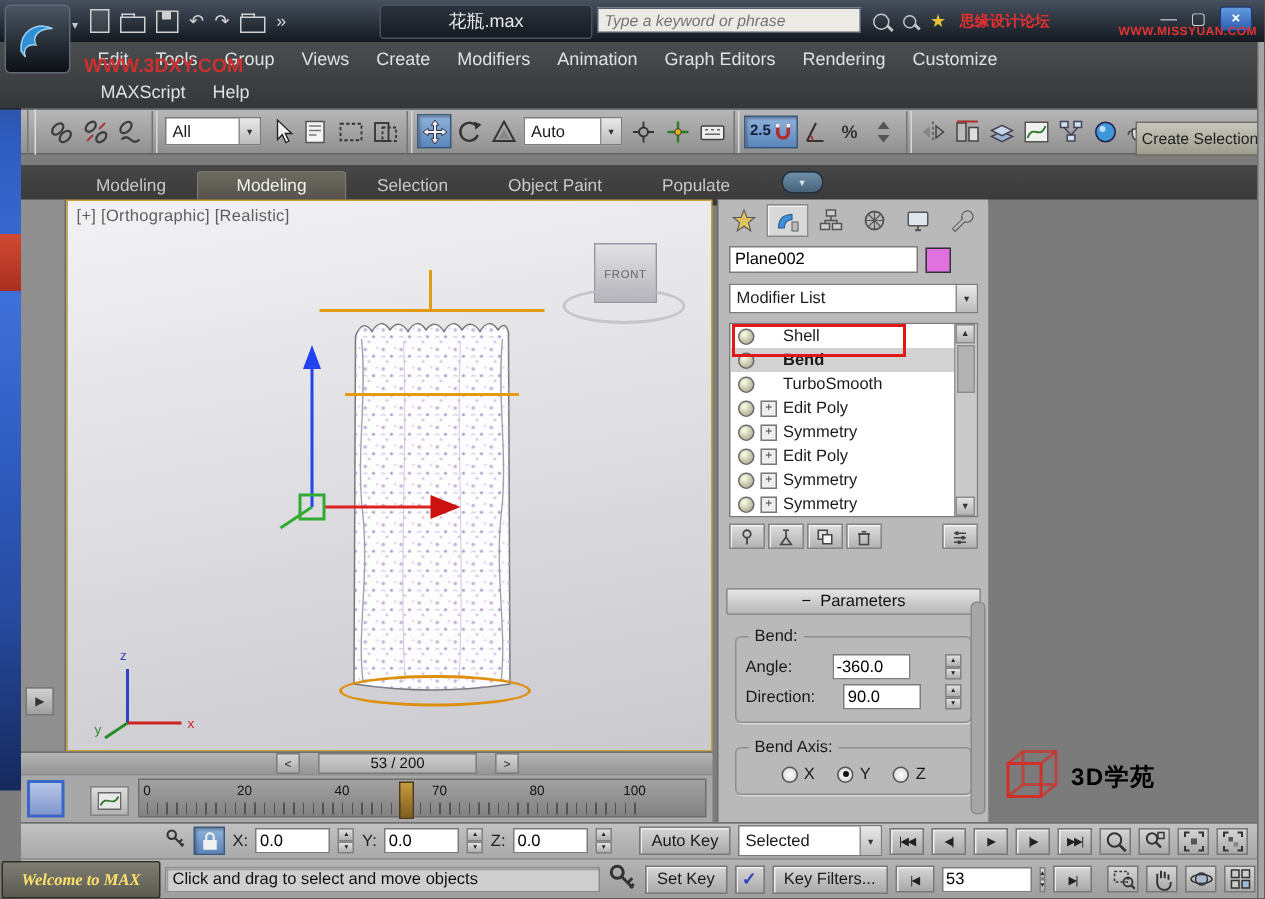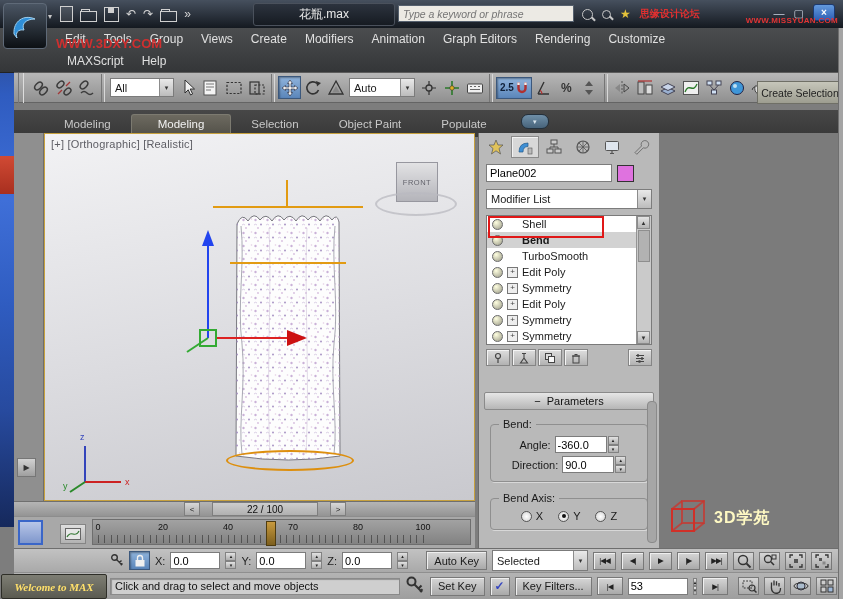--- a/index.html
+++ b/index.html
@@ -115,35 +115,35 @@
   .sbtn{width:24px;height:17px;background:linear-gradient(#dedede,#b2b2b2);border:1px solid #858585;
     box-shadow:inset 1px 1px 0 #f4f4f4;display:flex;align-items:center;justify-content:center;box-sizing:border-box;}
   .sbtn.last{margin-left:auto;}
   .rollout{margin:26px 5px 0;}
   .ro-head{height:16px;background:linear-gradient(#e6e6e6,#b6b6b6);border:1px solid #8a8a8a;border-radius:2px;
     display:flex;align-items:center;justify-content:center;gap:6px;font-size:11px;color:#111;}
   .ro-body{padding:10px 2px 4px;}
   .grp{position:relative;border:1px solid #8f8f8f;border-radius:4px;margin:4px 4px 16px;padding:8px 6px 5px;
     box-shadow:1px 1px 0 rgba(255,255,255,.45);}
   .grp-label{position:absolute;top:-7px;left:8px;background:#b9b9b9;padding:0 4px;font-size:11px;}
-  .prow{display:flex;justify-content:center;align-items:center;margin:3px 0;gap:1px;}
+  .prow{display:flex;justify-content:space-between;align-items:center;margin:3px 0;gap:1px;}
   .prow .plabel{margin-right:3px;}
   .pinput{width:46px;height:15px;border:1px solid #7c7c7c;background:#fff;font:11px "Liberation Sans",sans-serif;padding:0 2px;}
   .spin{display:flex;flex-direction:column;width:11px;height:17px;}
   .spin span{flex:1;background:linear-gradient(#e2e2e2,#aeaeae);border:1px solid #828282;font-size:5px;line-height:6px;
     text-align:center;color:#222;box-sizing:border-box;}
   .axis-row{display:flex;justify-content:center;gap:15px;padding:3px 0 2px;}
   .axis-opt{display:flex;align-items:center;gap:4px;}
   .rad{width:11px;height:11px;border-radius:50%;background:radial-gradient(#ffffff,#d0d0d0);border:1px solid #555;position:relative;box-sizing:border-box;}
   .rad.on::after{content:"";position:absolute;left:2.5px;top:2.5px;width:4px;height:4px;background:#111;border-radius:50%;}
   .pscroll{position:absolute;right:2px;top:268px;width:8px;height:140px;background:#a6a6a6;border:1px solid #8a8a8a;border-radius:4px;}
   
   .right-empty{position:absolute;left:659px;top:133px;width:179px;height:415px;background:#7b7b7b;}
   .wm{position:absolute;left:668px;top:497px;display:flex;align-items:center;gap:6px;z-index:15;}
-  .wm-text{color:#fef9c3;font-size:16px;font-weight:bold;letter-spacing:1px;}
+  .wm-text{color:#000000;font-size:16px;font-weight:bold;letter-spacing:1px;}
   
   .tslider-row{position:absolute;left:14px;top:501px;width:461px;height:15px;background:linear-gradient(#b5b5b5,#949494);
     border-top:1px solid #6f6f6f;display:flex;align-items:center;gap:12px;padding-left:170px;box-sizing:border-box;}
   .ts-btn{width:14px;height:12px;font-size:8px;display:flex;align-items:center;justify-content:center;
     background:linear-gradient(#d8d8d8,#a8a8a8);border:1px solid #7e7e7e;color:#222;}
   .ts-field{width:104px;height:12px;background:linear-gradient(#cdcdcd,#b0b0b0);border:1px solid #7e7e7e;font-size:10px;
     display:flex;align-items:center;justify-content:center;color:#111;}
   .track-row{position:absolute;left:14px;top:516px;width:461px;height:32px;background:#a8a8a8;border-top:1px solid #8d8d8d;box-sizing:border-box;}
   .vl-btn{position:absolute;left:4px;top:3px;width:25px;height:25px;border:2px solid #3a66c8;background:linear-gradient(#b8c6e8,#7f97cc);box-sizing:border-box;}
   .curve-btn{position:absolute;left:46px;top:7px;width:24px;height:18px;background:linear-gradient(#dedede,#b2b2b2);
@@ -666,21 +666,21 @@
         <rect x="4" y="12" width="22" height="22"></rect>
         <rect x="14" y="4" width="22" height="22" opacity=".7"></rect>
         <path d="M4 12 L14 4 M26 12 L36 4 M4 34 L14 26 M26 34 L36 26" opacity=".7"></path>
       </g>
     </svg>
     <span class="wm-text">3D学苑</span>
   </div>
 
   <div class="tslider-row">
     <span class="ts-btn">&lt;</span>
-    <div class="ts-field">22 / 100</div>
+    <div class="ts-field">53 / 200</div>
     <span class="ts-btn">&gt;</span>
   </div>
 
   <div class="track-row">
     <div class="vl-btn"></div>
     <div class="curve-btn">
       <svg width="16" height="12">
           <rect x="0.5" y="0.5" width="15" height="11" fill="#e8e8e8" stroke="#666"></rect>
           <path d="M2 9 C6 1 10 11 14 3" fill="none" stroke="#337733" stroke-width="1.2"></path>
         </svg>

